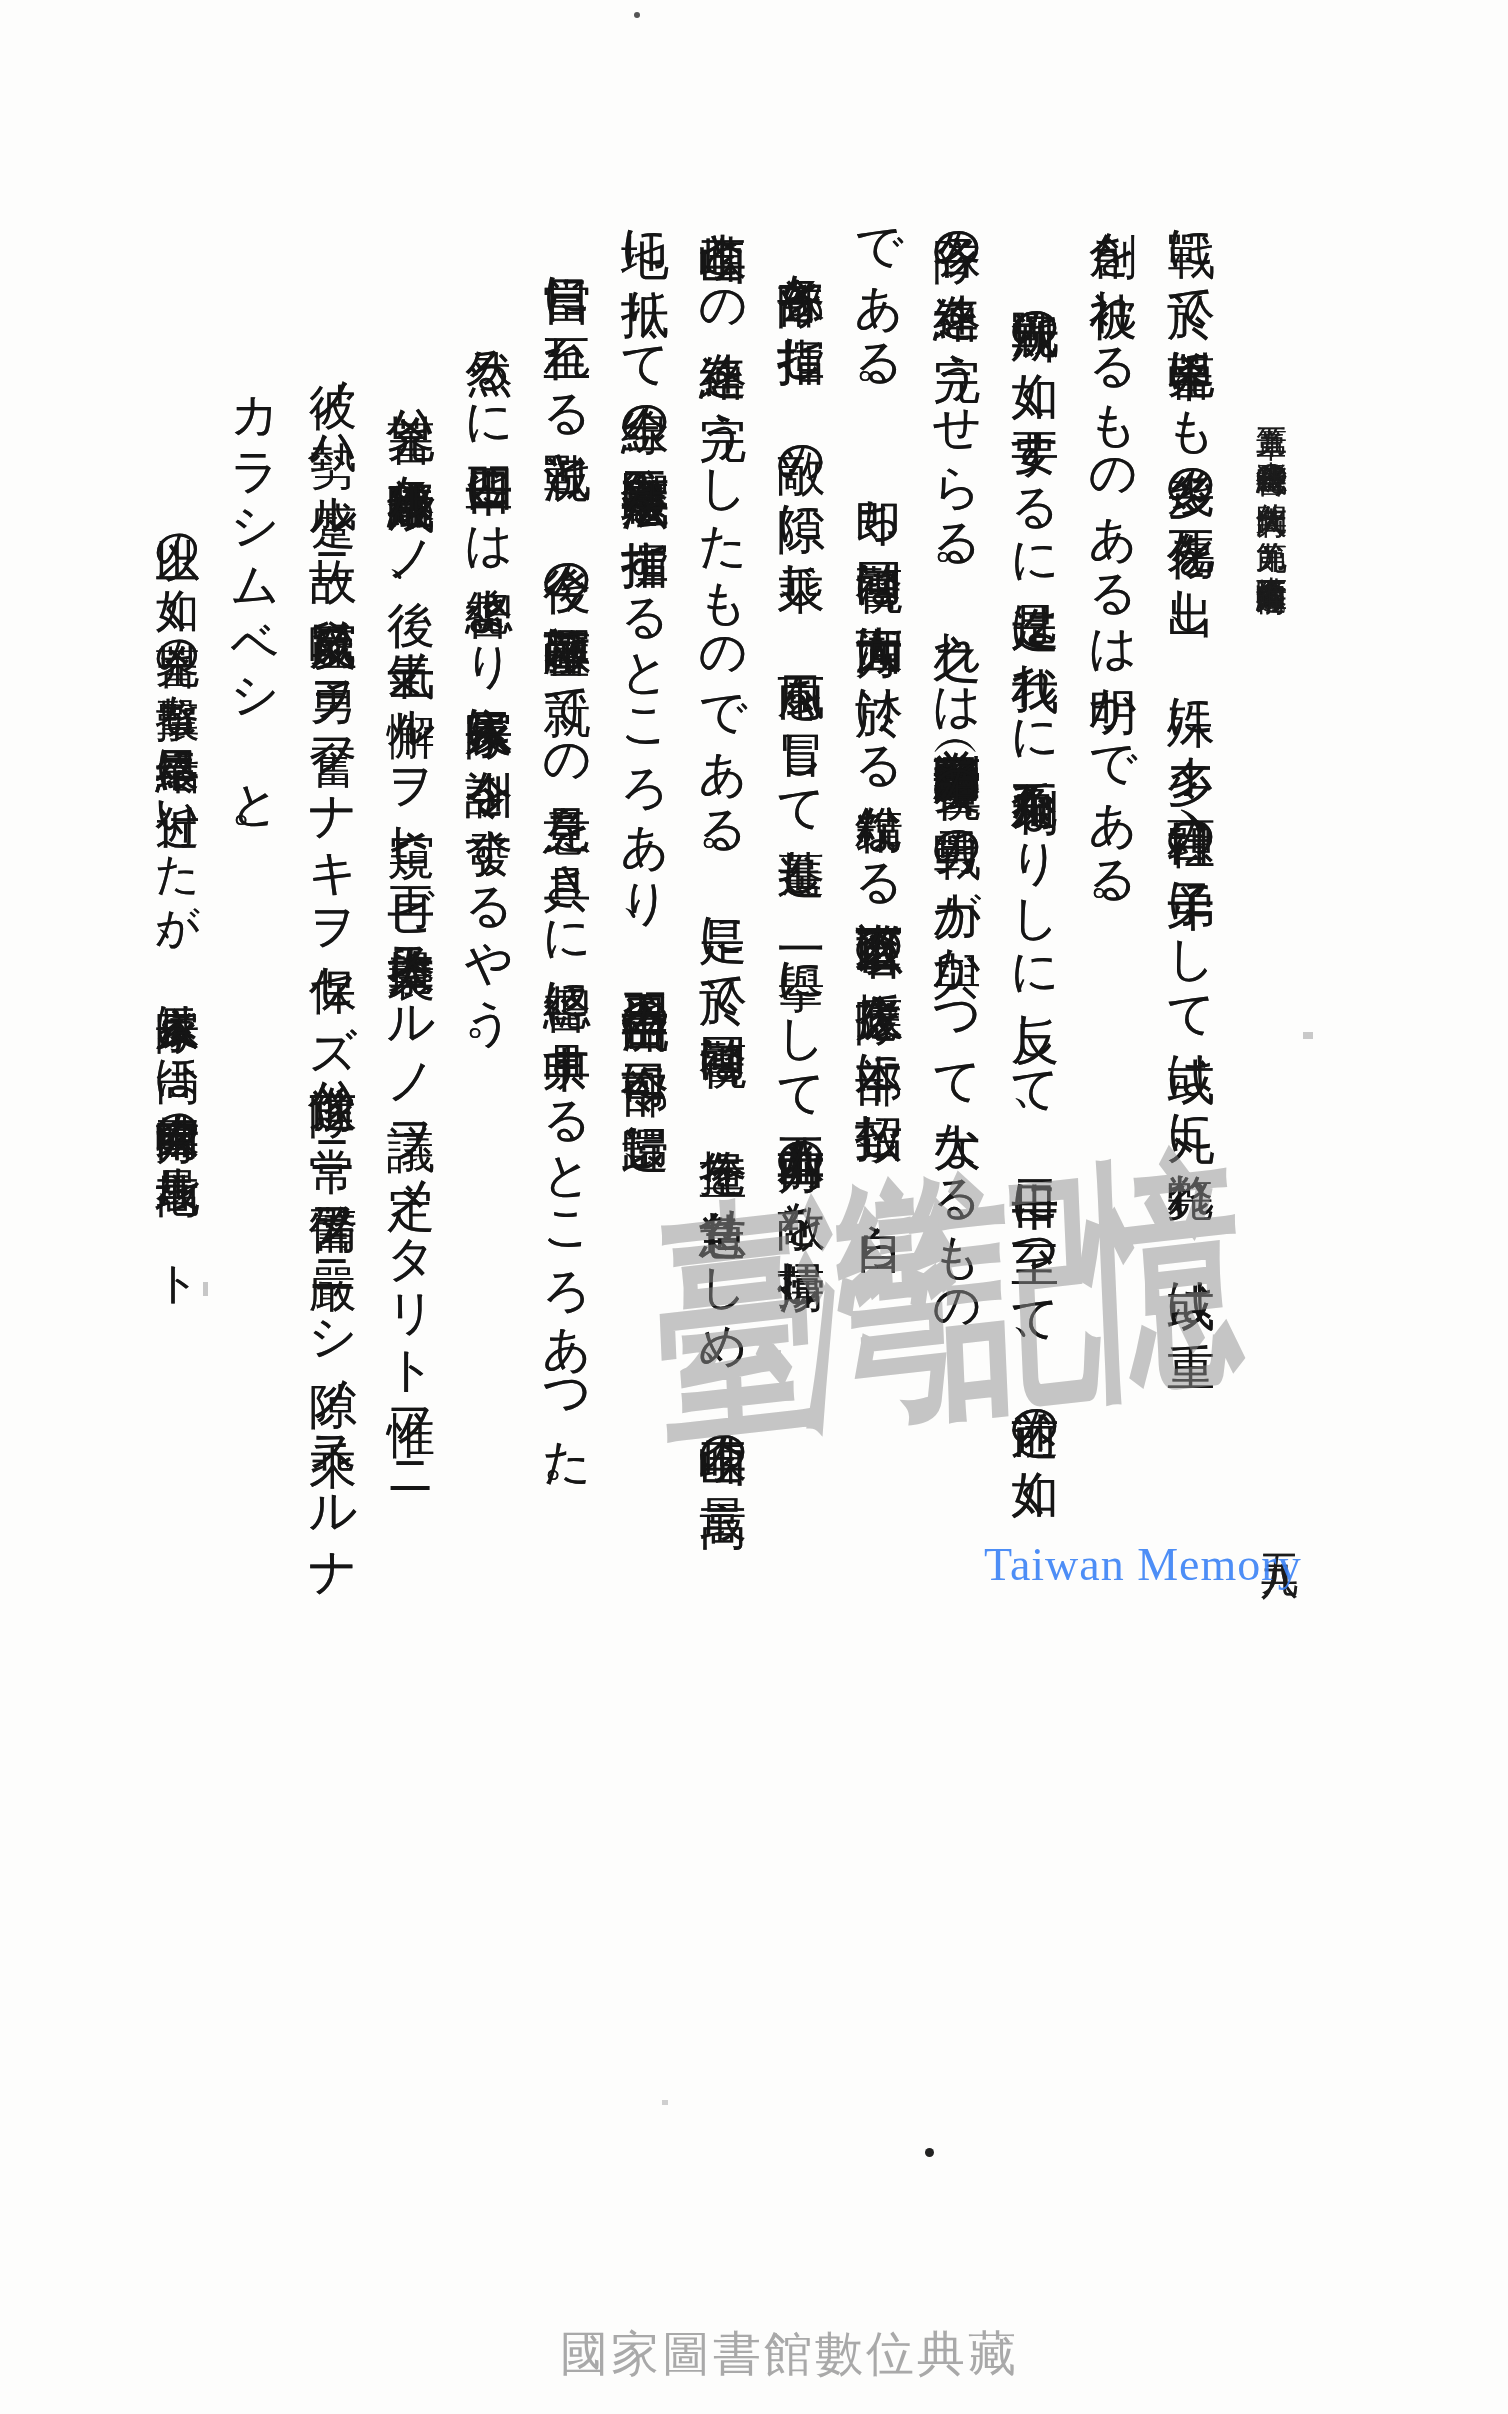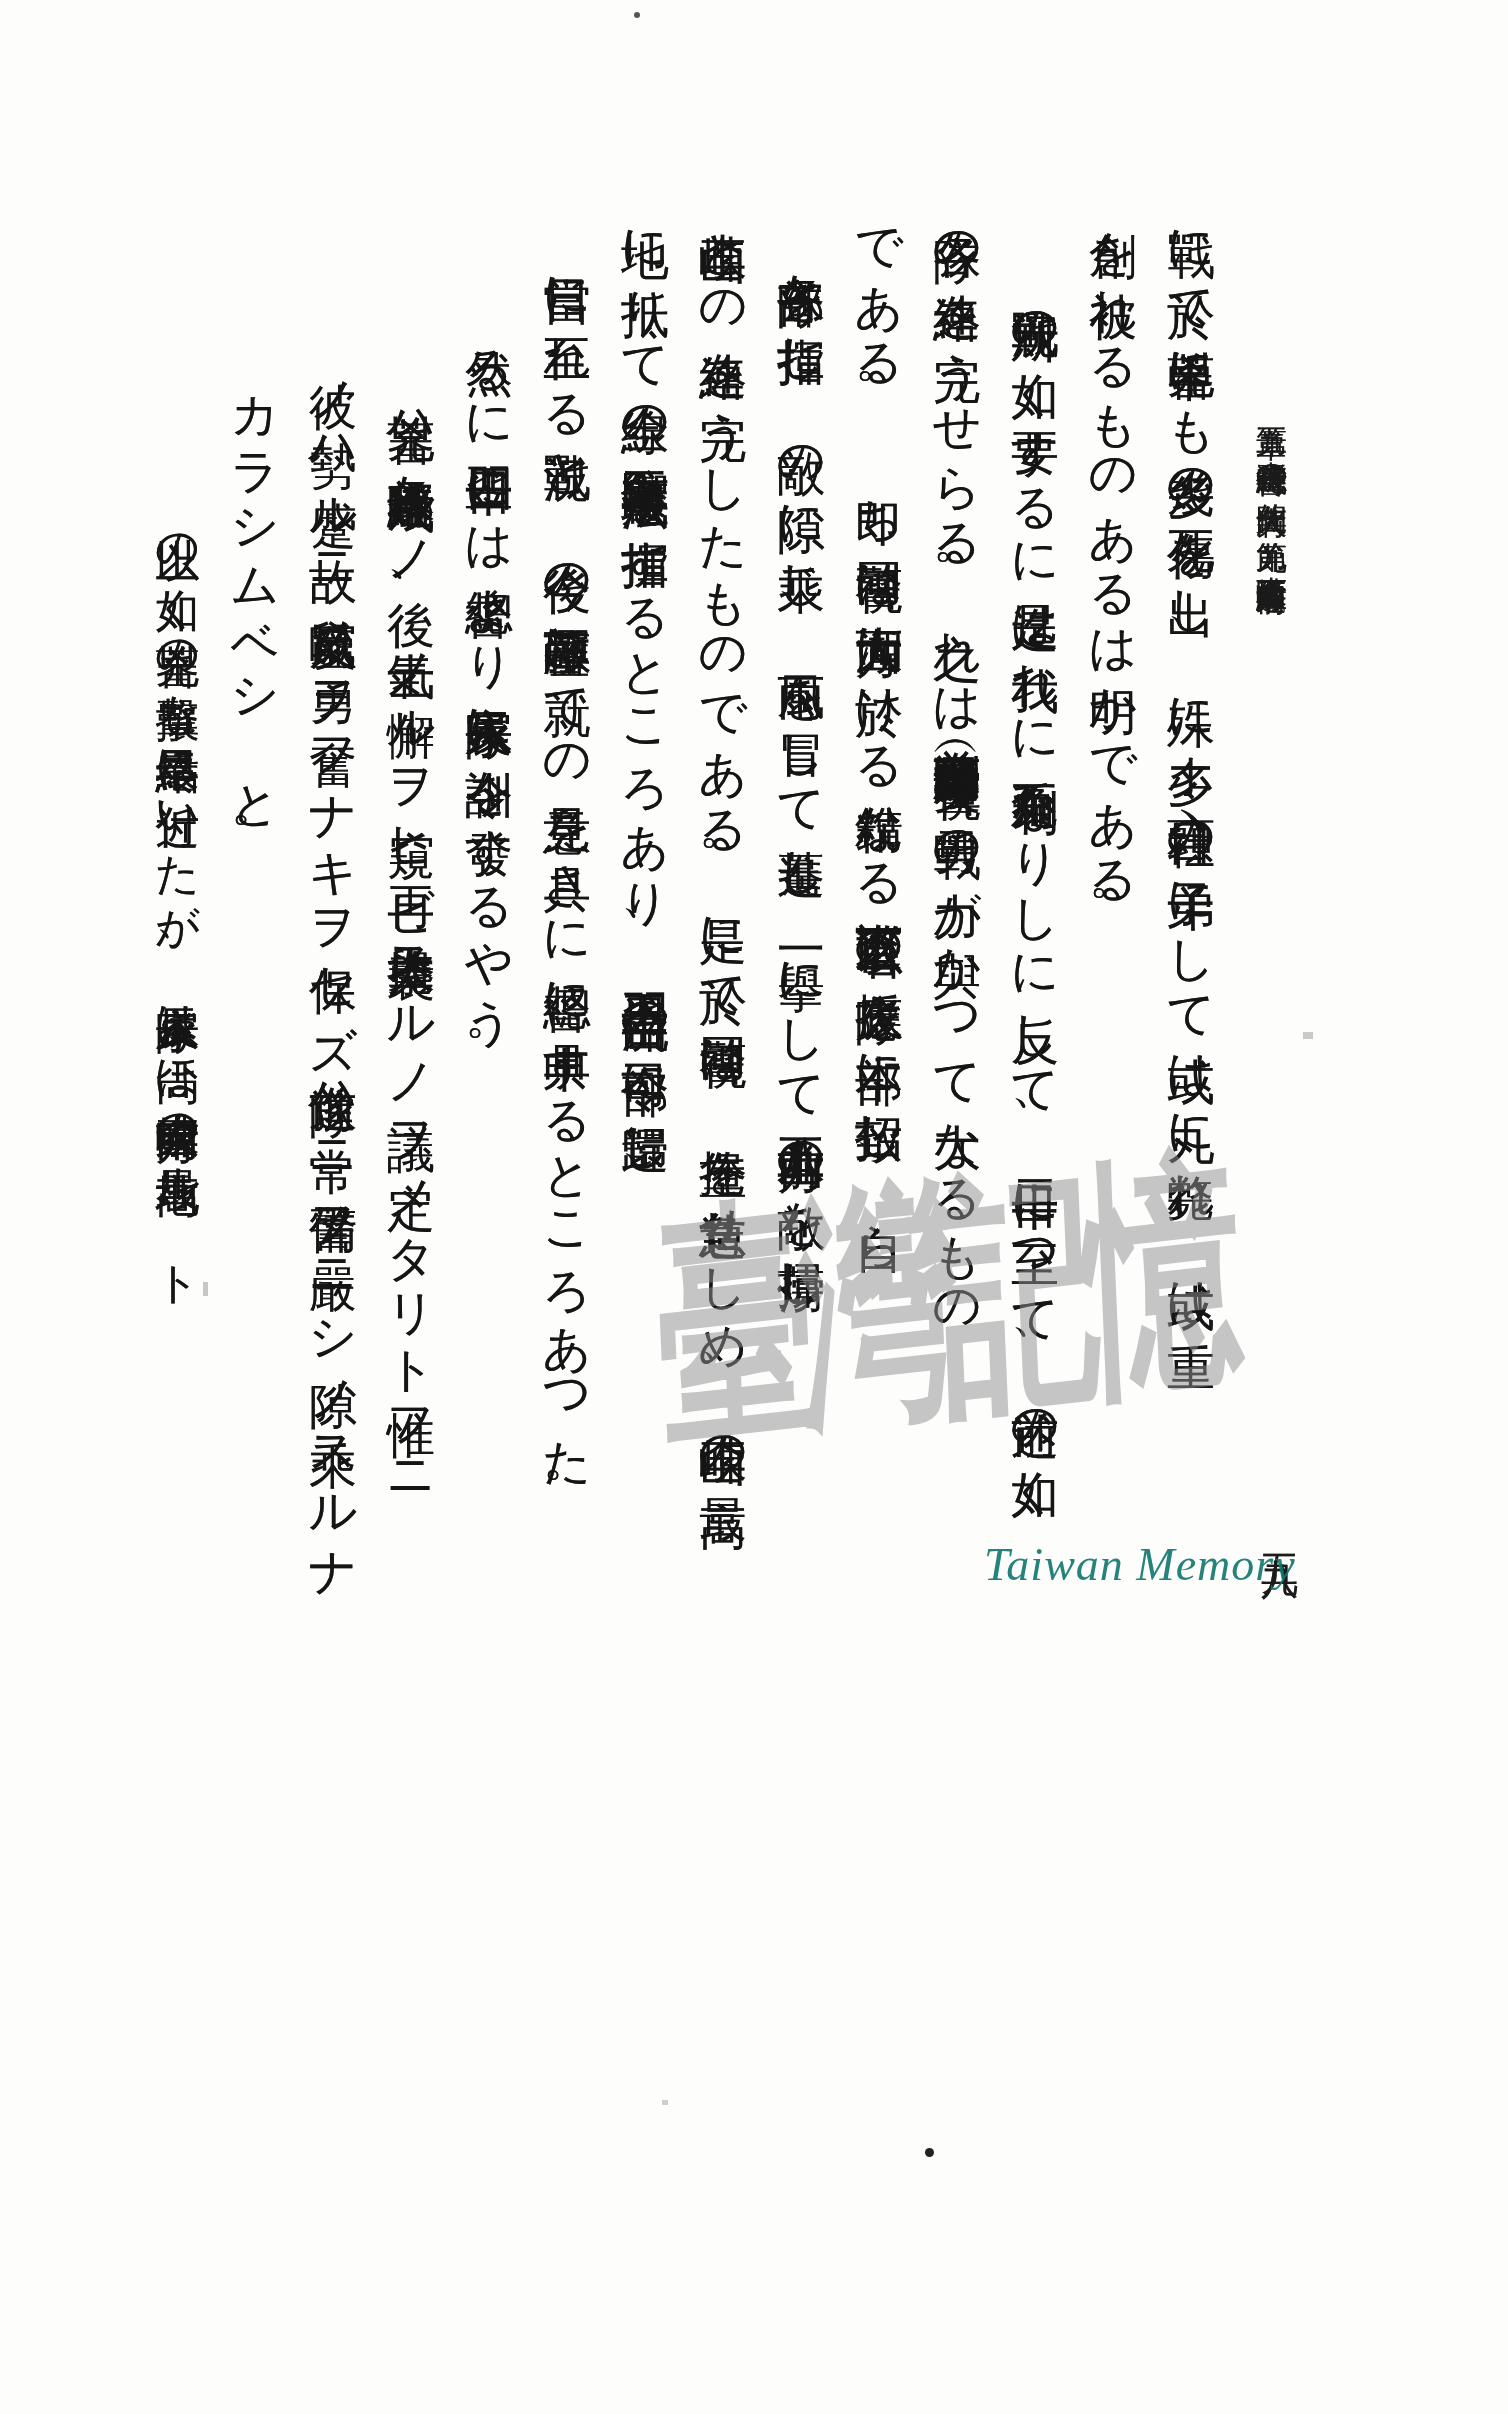--- a/index.html
+++ b/index.html
@@ -37,21 +37,21 @@
   
   .wm-cjk{
     position:absolute;left:652px;top:1208px;
     font-size:252px;line-height:1;color:#8f8f8f;opacity:.5;
     letter-spacing:-22px;white-space:nowrap;
     transform:scaleX(.62) rotate(-4deg);transform-origin:left top;
     font-weight:bold;pointer-events:none;
   }
   .wm-en{
     position:absolute;left:984px;top:1538px;
-    font-size:46px;font-style:italic;color:#0f766e;opacity:.9;
+    font-size:46px;color:#3b82f6;opacity:.9;
     letter-spacing:1px;white-space:nowrap;pointer-events:none;
   }
   .footer-wm{
     position:absolute;left:560px;top:2322px;
     font-size:48px;color:#a9a9a9;letter-spacing:3px;white-space:nowrap;
   }
   
   .speck{position:absolute;}
   #sp1{left:925px;top:2148px;width:9px;height:9px;background:#222;border-radius:50%;}
   #sp2{left:634px;top:12px;width:6px;height:6px;background:#555;border-radius:50%;}
@@ -81,20 +81,21 @@
     <div class="col" style="padding-top:118px">然るに翌十四日には總督より家永隊長に訓令を發するやう。</div>
     <div class="col" style="padding-top:182px">兇蕃ハ各部隊連絡成ルノ後、士氣ノ懈ルヲ窺ヒ再ビ大擧掩襲スルノ議ヲ定メタリト惟フニ</div>
     <div class="col" style="padding-top:150px">彼ノ勢ハ蹙ル故ニ窮鼠反噬ノ勇ヲ奮フナキヲ保セズ前進隊ハ常ニ警備ヲ嚴ニシ隙ノ乘スルナ</div>
     <div class="col" style="padding-top:168px">カラシムベシ　と。</div>
     <div class="col dense" style="padding-top:308px">以上の如く兇蕃の擊攘も最早終結に近付いたが、家永隊長は尙ほ李崠山東南方の最高地ル、ト</div>
   </div>
 
   <div class="wm-cjk">臺灣記憶</div>
   <div class="wm-en">Taiwan Memory</div>
 
+  <div class="footer-wm">國家圖書館數位典藏</div>
 
   <div class="speck" id="sp1"></div>
   <div class="speck" id="sp2"></div>
   <div class="speck" id="sp3"></div>
   <div class="speck" id="sp4"></div>
   <div class="speck" id="sp5"></div>
 
 </div>
 
 </body></html>

